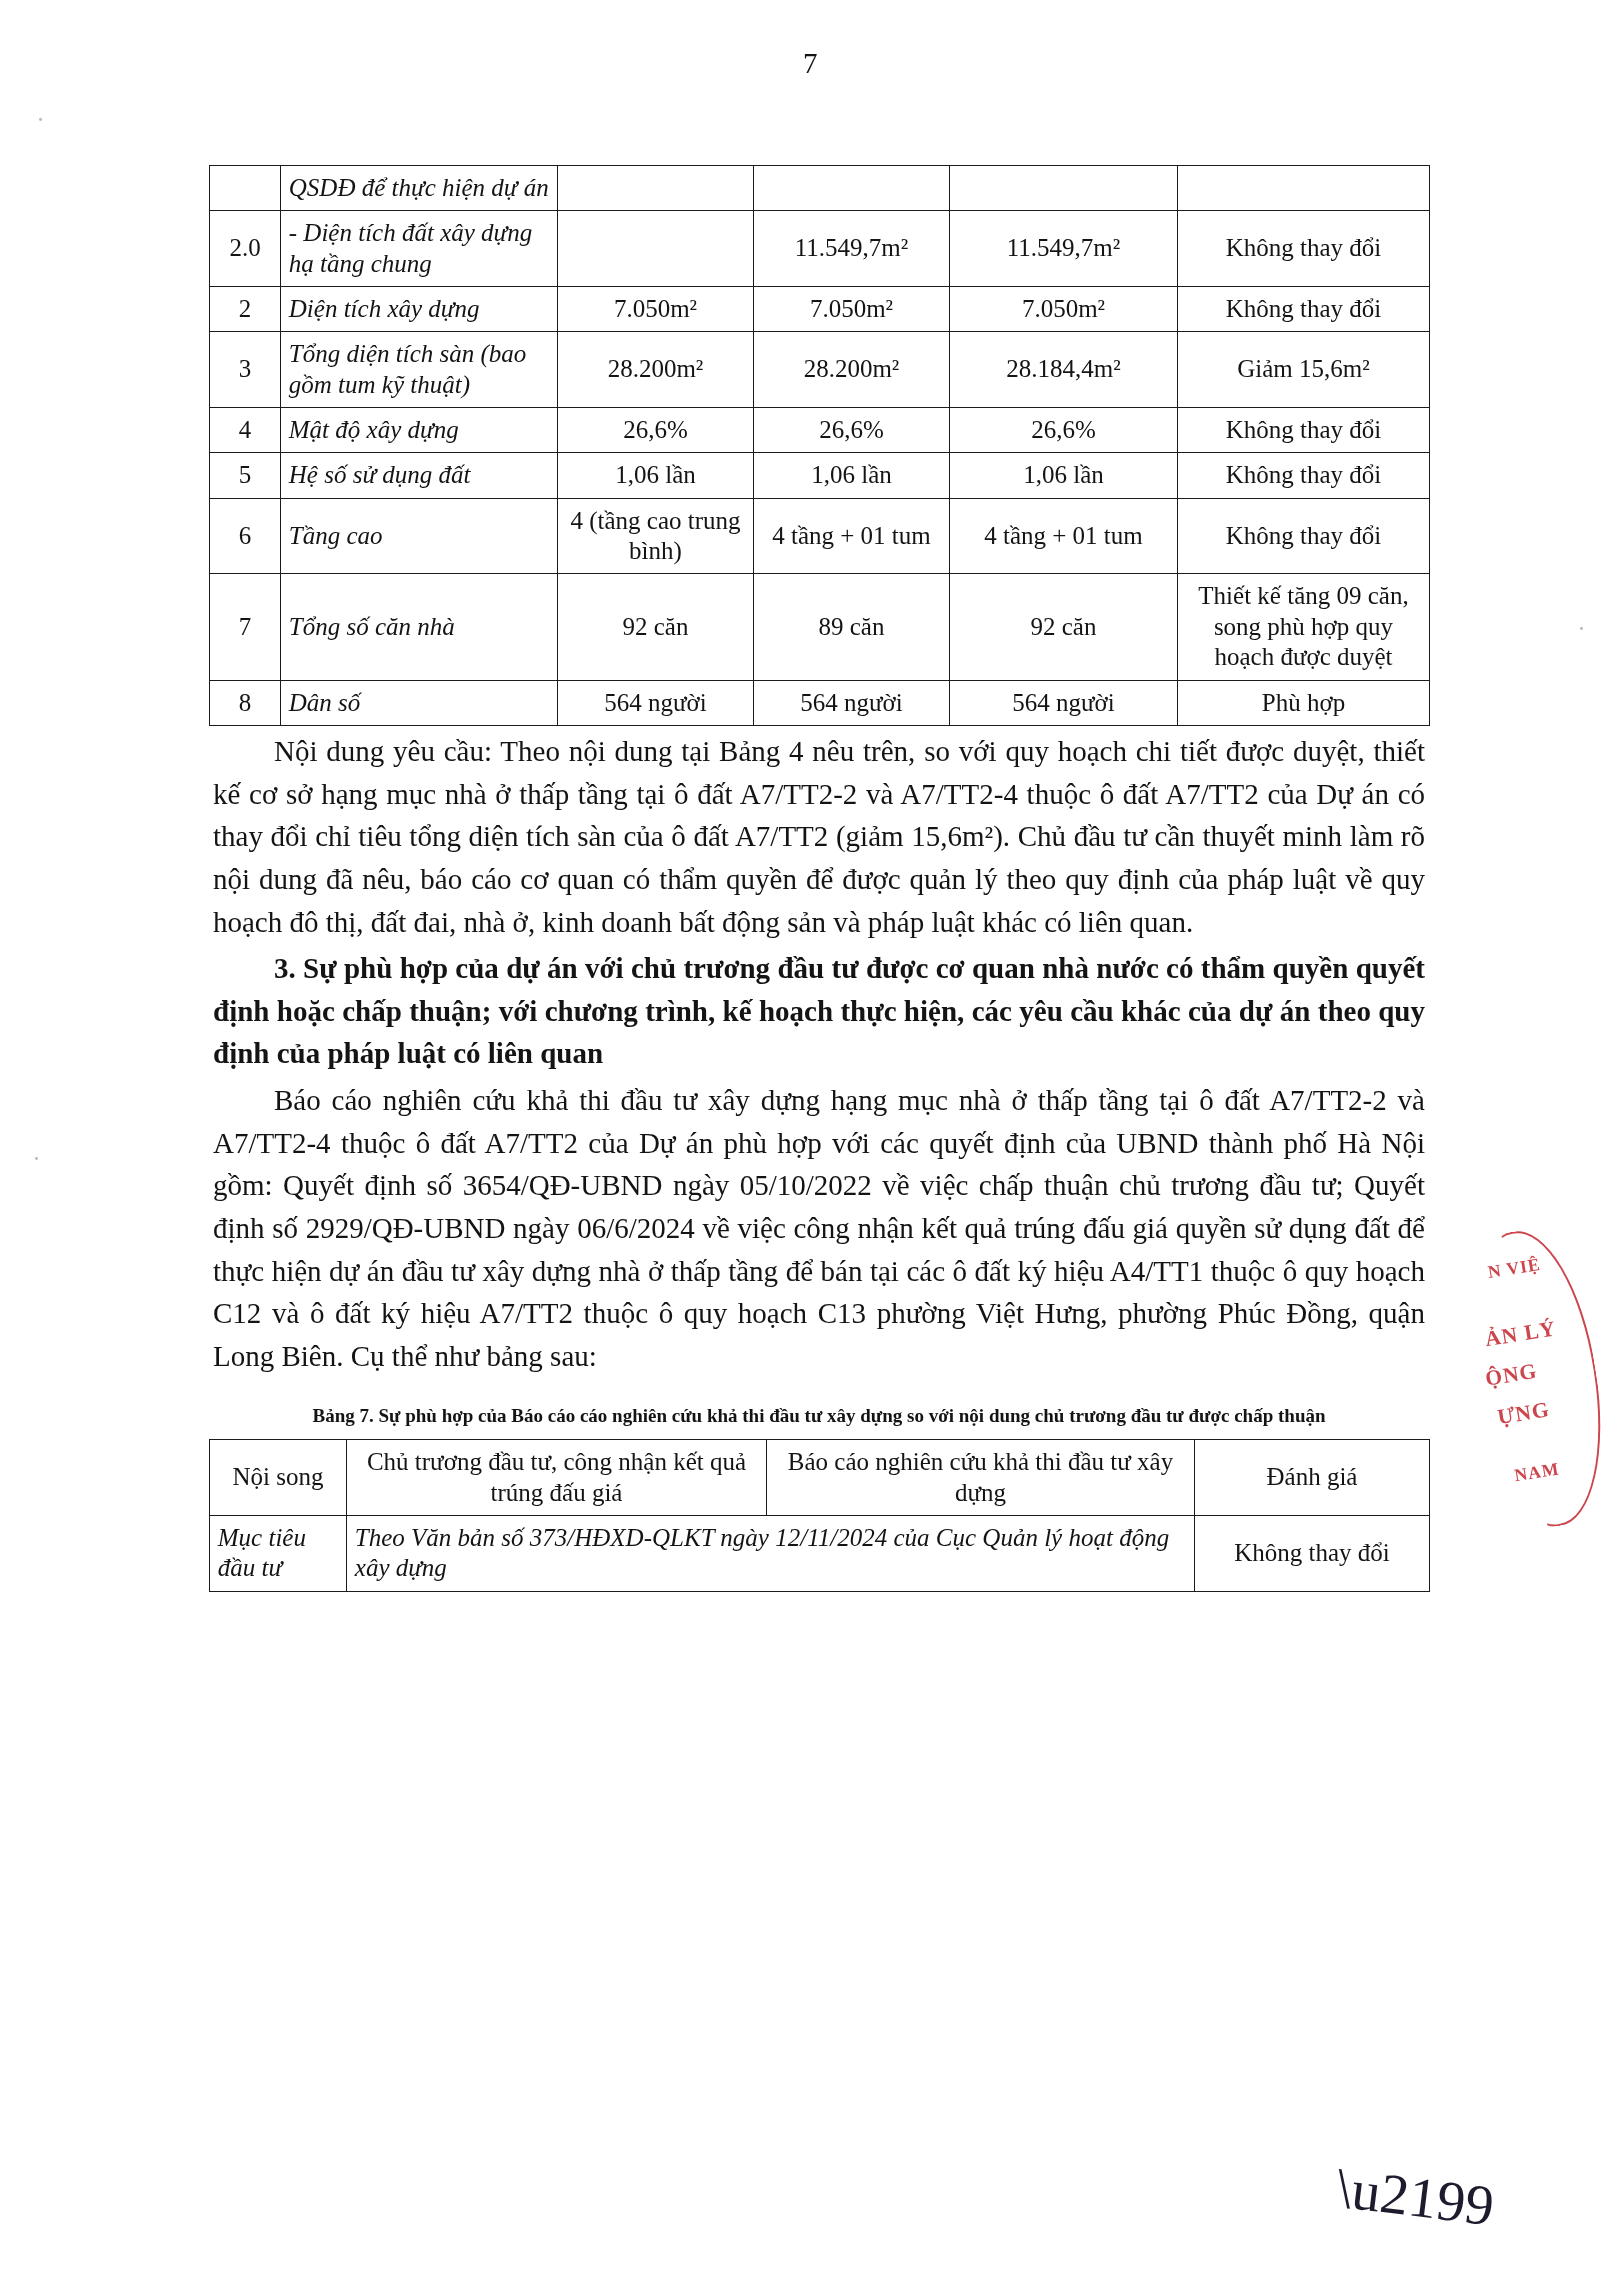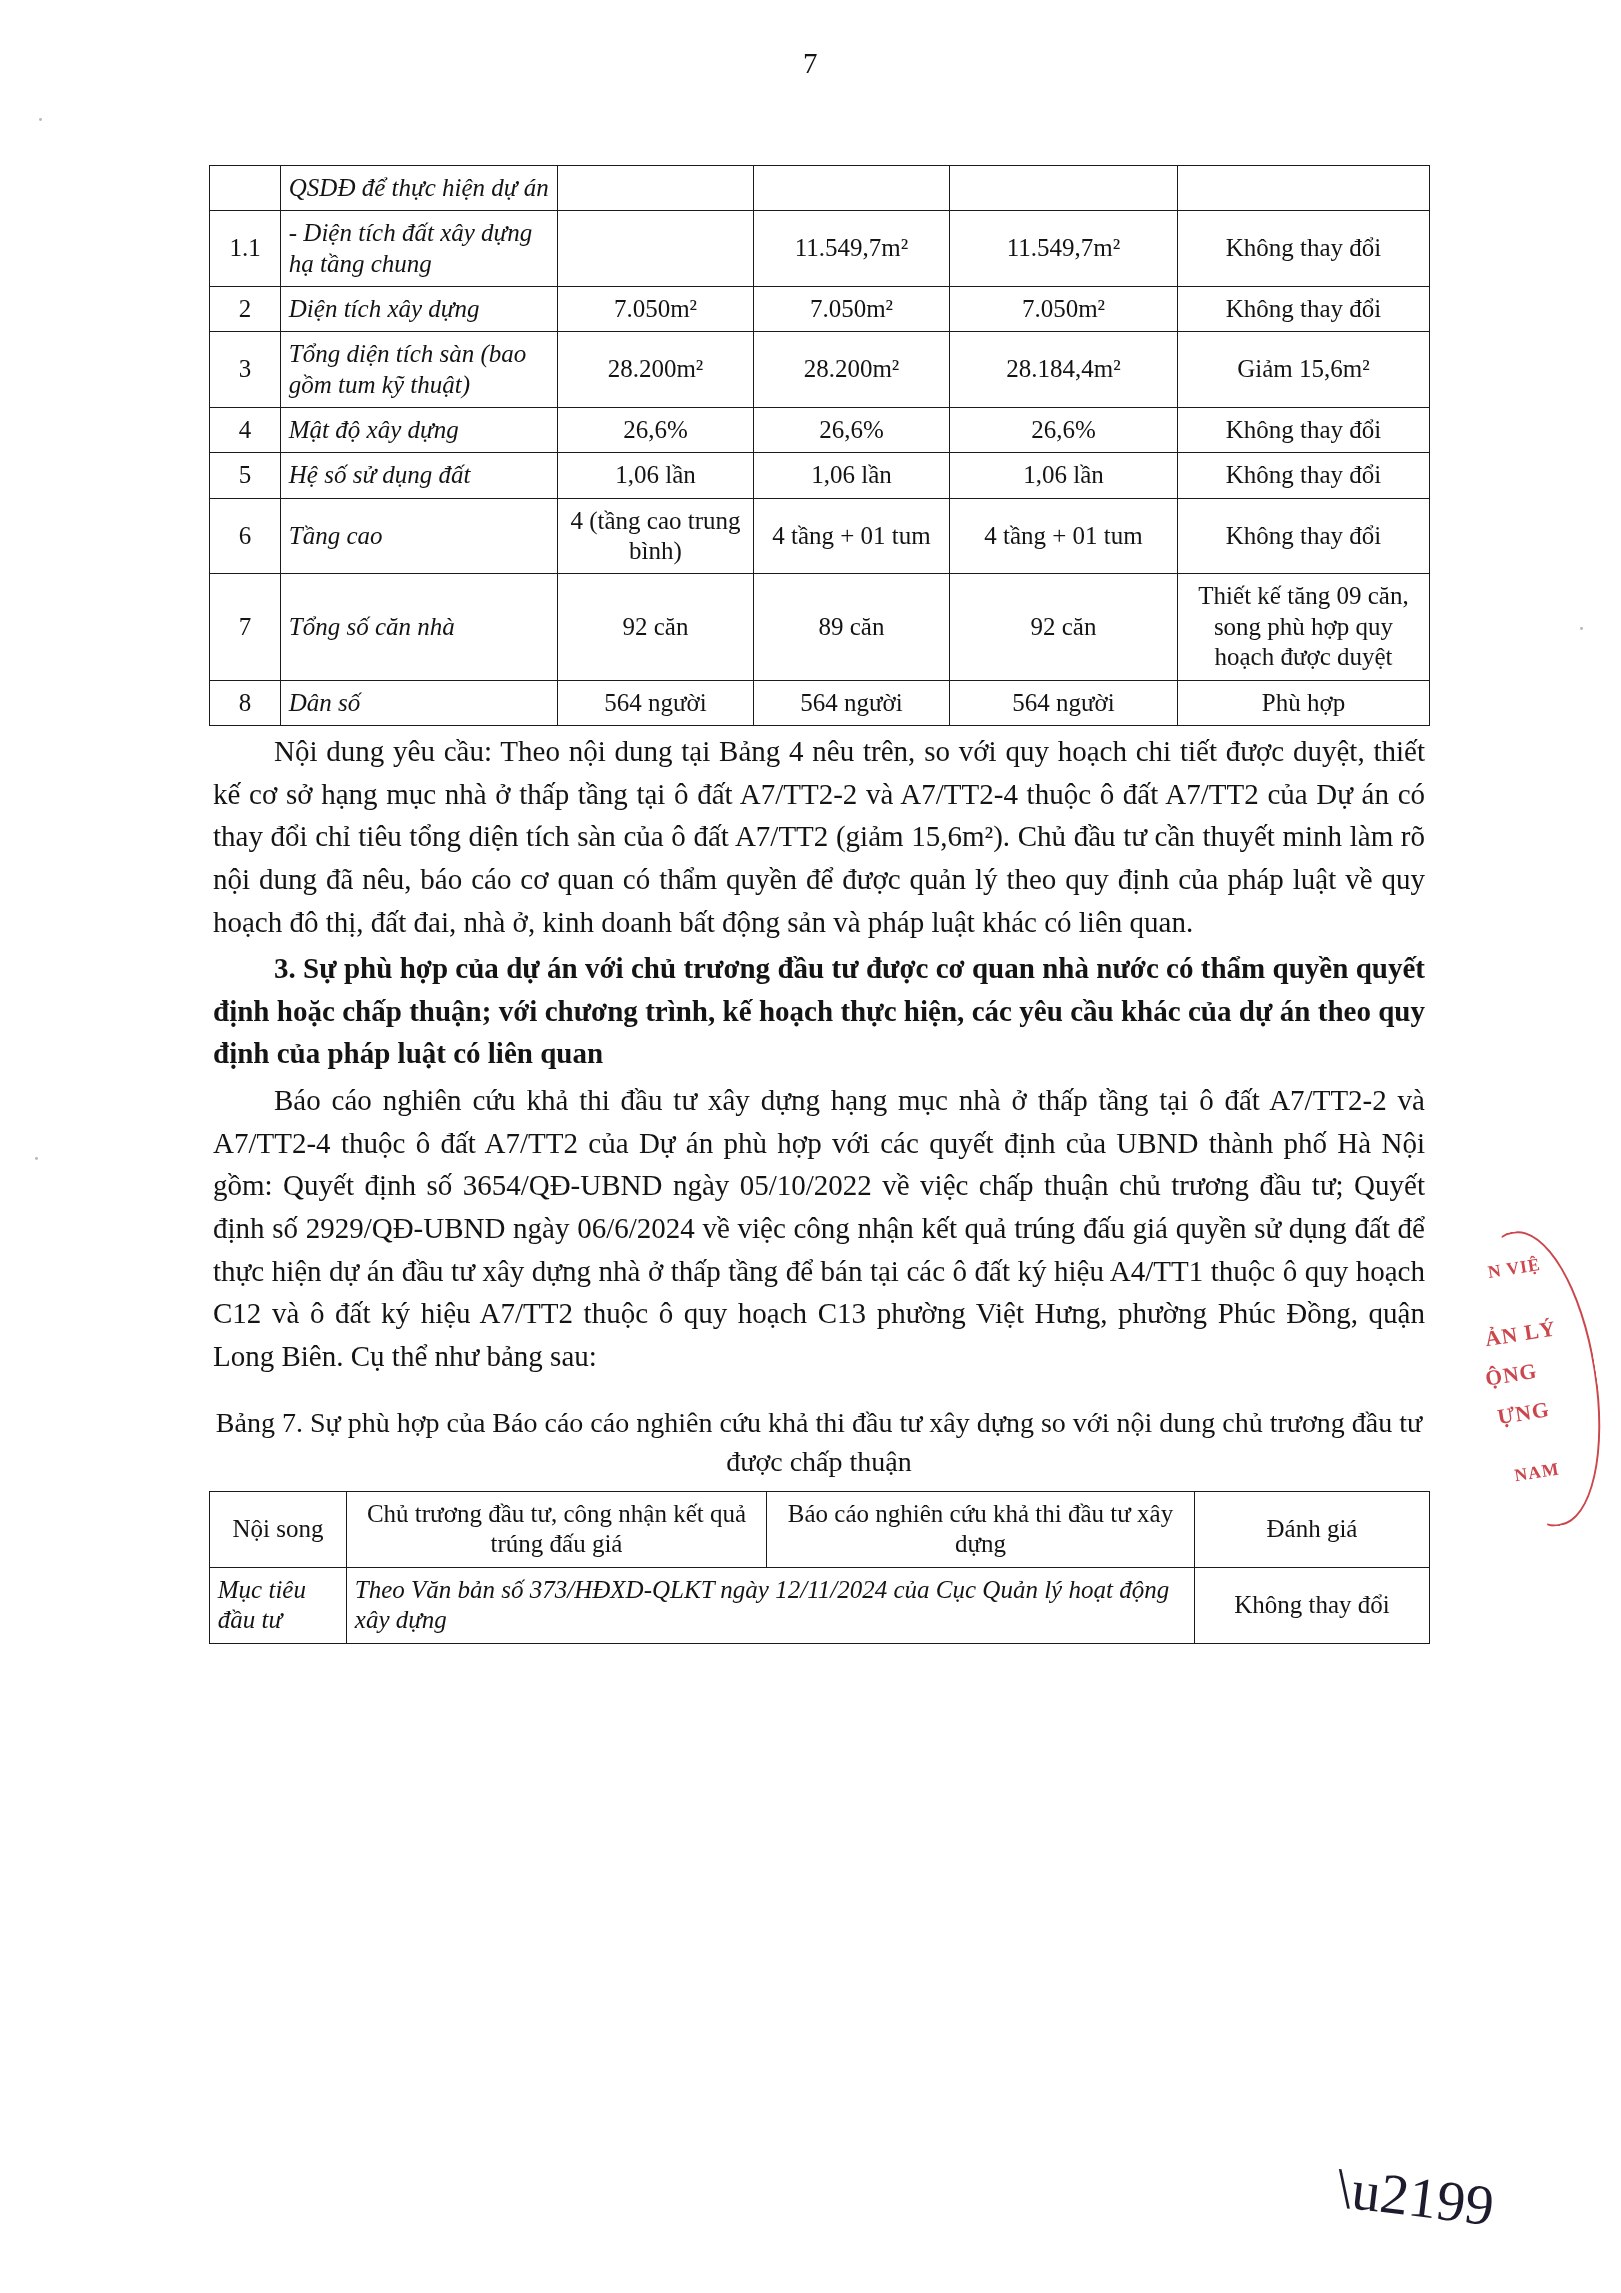--- a/index.html
+++ b/index.html
@@ -82,22 +82,22 @@
     text-align: justify;
     text-justify: inter-word;
     text-indent: 61px;
   }
   p.bold { font-weight: bold; }
   .gap-top-14 { margin-top: 13.7px; }
   .gap-top-6 { margin-top: 5.9px; }
 
   .table-caption {
     margin: 25.5px 0 9.8px 0;
-    font-size: 28px;
-    font-weight: normal;
+    font-size: 19px;
+    font-weight: bold;
     text-align: center;
     line-height: 1.4;
   }
 
   
   .stamp {
     position: absolute;
     right: 27.4px;
     top: 1230px;
     width: 118px;
@@ -169,21 +169,21 @@
       <tbody>
         <tr>
           <td class="c-center"></td>
           <td class="c-left">QSDĐ để thực hiện dự án</td>
           <td class="c-center"></td>
           <td class="c-center"></td>
           <td class="c-center"></td>
           <td class="c-center"></td>
         </tr>
         <tr>
-          <td class="c-center">1.1</td>
+          <td class="c-center">2.0</td>
           <td class="c-left">- Diện tích đất xây dựng hạ tầng chung</td>
           <td class="c-center"></td>
           <td class="c-center">11.549,7m²</td>
           <td class="c-center">11.549,7m²</td>
           <td class="c-center">Không thay đổi</td>
         </tr>
         <tr>
           <td class="c-center">2</td>
           <td class="c-left">Diện tích xây dựng</td>
           <td class="c-center">7.050m²</td>

